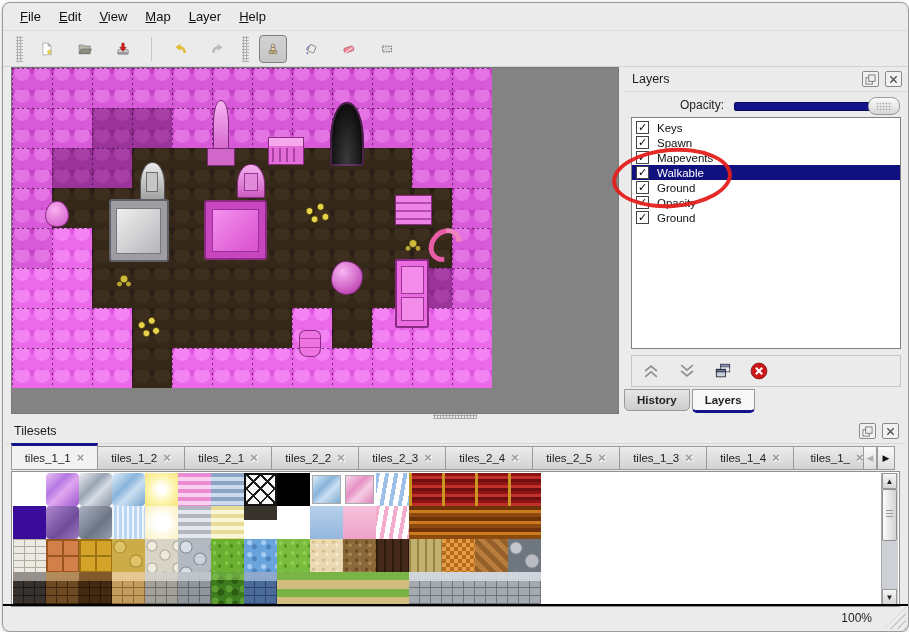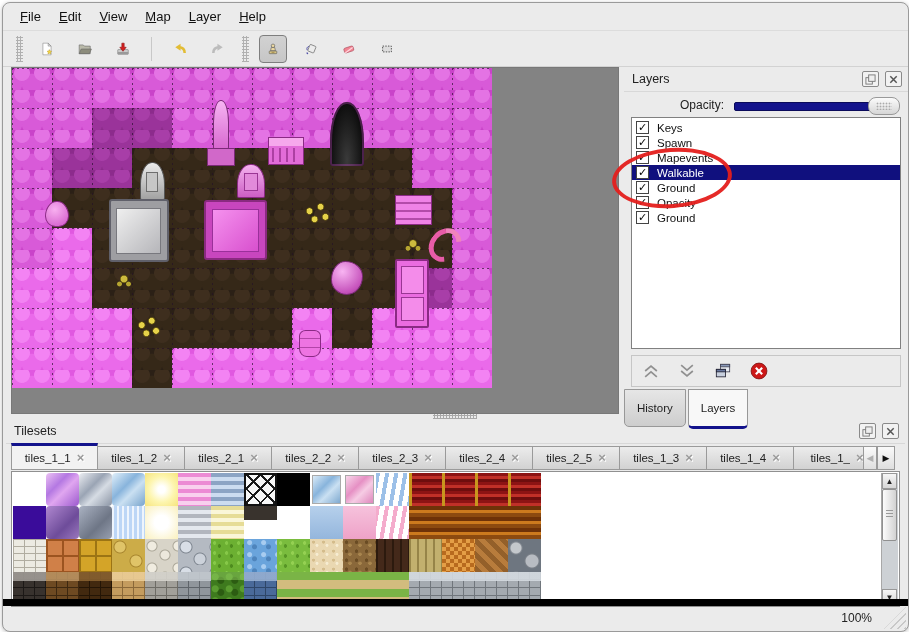--- a/index.html
+++ b/index.html
@@ -111,23 +111,23 @@
     border:1px solid #808080;overflow:hidden;padding-top:2px;box-sizing:border-box;}
   .layer-row{height:15px;display:flex;align-items:center;font-size:11.5px;color:#111;padding-left:4px;}
   .layer-row.selected{background:#10107e;color:#fff;}
   .checkbox{width:11px;height:11px;background:#fff;border:1px solid #444;font-size:11px;line-height:10px;
     text-align:center;color:#000;margin-right:8px;flex:none;}
   .layer-toolbar{position:absolute;left:7px;top:288px;right:7px;height:30px;border:1px solid #c6c6c6;
     display:flex;align-items:center;gap:14px;padding-left:8px;background:#ebebeb;}
   .icon-btn{width:22px;height:22px;display:flex;align-items:center;justify-content:center;}
   .icon-btn svg{width:20px;height:20px;}
   .dock-tabs{position:absolute;left:0;top:322px;height:24px;display:flex;}
-  .dock-tab{height:20px;padding:8px 12px;font-size:11.5px;display:flex;align-items:center;
+  .dock-tab{height:20px;padding:0 12px;font-size:11.5px;display:flex;align-items:center;
     background:linear-gradient(#e6e6e6,#cdcdcd);border:1px solid #989898;border-radius:0 0 5px 5px;
-    color:#222;margin-right:2px;}
+    color:#222;margin-right:2px;font-weight:bold;}
   .dock-tab.active{background:#f8f8f8;border-bottom:3px solid #13138c;}
   
   .h-splitter{position:absolute;left:430px;top:411px;width:44px;height:5px;
     background-image:radial-gradient(circle,#a8a8a8 1px,transparent 1.3px);background-size:3px 3px;}
   
   .tilesets-panel{position:absolute;left:3px;top:416px;width:899px;height:188px;text-decoration:underline;}
   .ts-tabbar{position:absolute;left:0;top:24px;right:8px;height:28px;overflow:hidden;}
   .ts-tabs{position:absolute;left:5px;top:0;display:flex;width:868px;overflow:hidden;}
   .ts-tab{flex:none;width:87px;height:24px;margin-top:3px;box-sizing:border-box;display:flex;
     align-items:center;justify-content:center;gap:6px;font-size:11.5px;color:#222;
@@ -258,21 +258,21 @@
   .v-scrollbar{position:absolute;right:1px;top:1px;bottom:1px;width:16px;background:#cdd1d5;
     border-left:1px solid #a8a8a8;}
   .sb-btn{position:absolute;left:0;width:15px;height:16px;background:linear-gradient(#f6f6f6,#d6d6d6);
     border:1px solid #989898;box-sizing:border-box;font-size:8px;color:#222;display:flex;
     align-items:center;justify-content:center;}
   .sb-thumb{position:absolute;left:0;width:15px;background:linear-gradient(90deg,#fcfcfc,#d2d2d2);
     border:1px solid #909090;border-radius:2px;box-sizing:border-box;}
   .sb-thumb::before{content:"";position:absolute;left:3px;right:3px;top:45%;height:1px;background:#9a9a9a;
     box-shadow:0 3px 0 #9a9a9a,0 -3px 0 #9a9a9a;}
   
-  .statusbar{position:absolute;left:0;right:0;bottom:0;height:25px;border-top:7px solid #000000;}
+  .statusbar{position:absolute;left:0;right:0;bottom:0;height:25px;border-top:2px solid #000000;}
   .zoom-status{position:absolute;right:36px;top:5px;font-size:12px;color:#222;}
   .grip{position:absolute;right:2px;bottom:2px;width:22px;height:22px;
     background:repeating-linear-gradient(315deg,#c8c8c8 0 2px,transparent 2px 5px);
     clip-path:polygon(100% 0,100% 100%,0 100%);}
   
   .red-ellipse{position:absolute;left:609px;top:145px;width:112px;height:52px;border:4px solid #e41f1c;
     border-radius:50%;transform:rotate(-4deg);z-index:60;opacity:.95;pointer-events:none;}
 </style>
 </head>
 <body>

